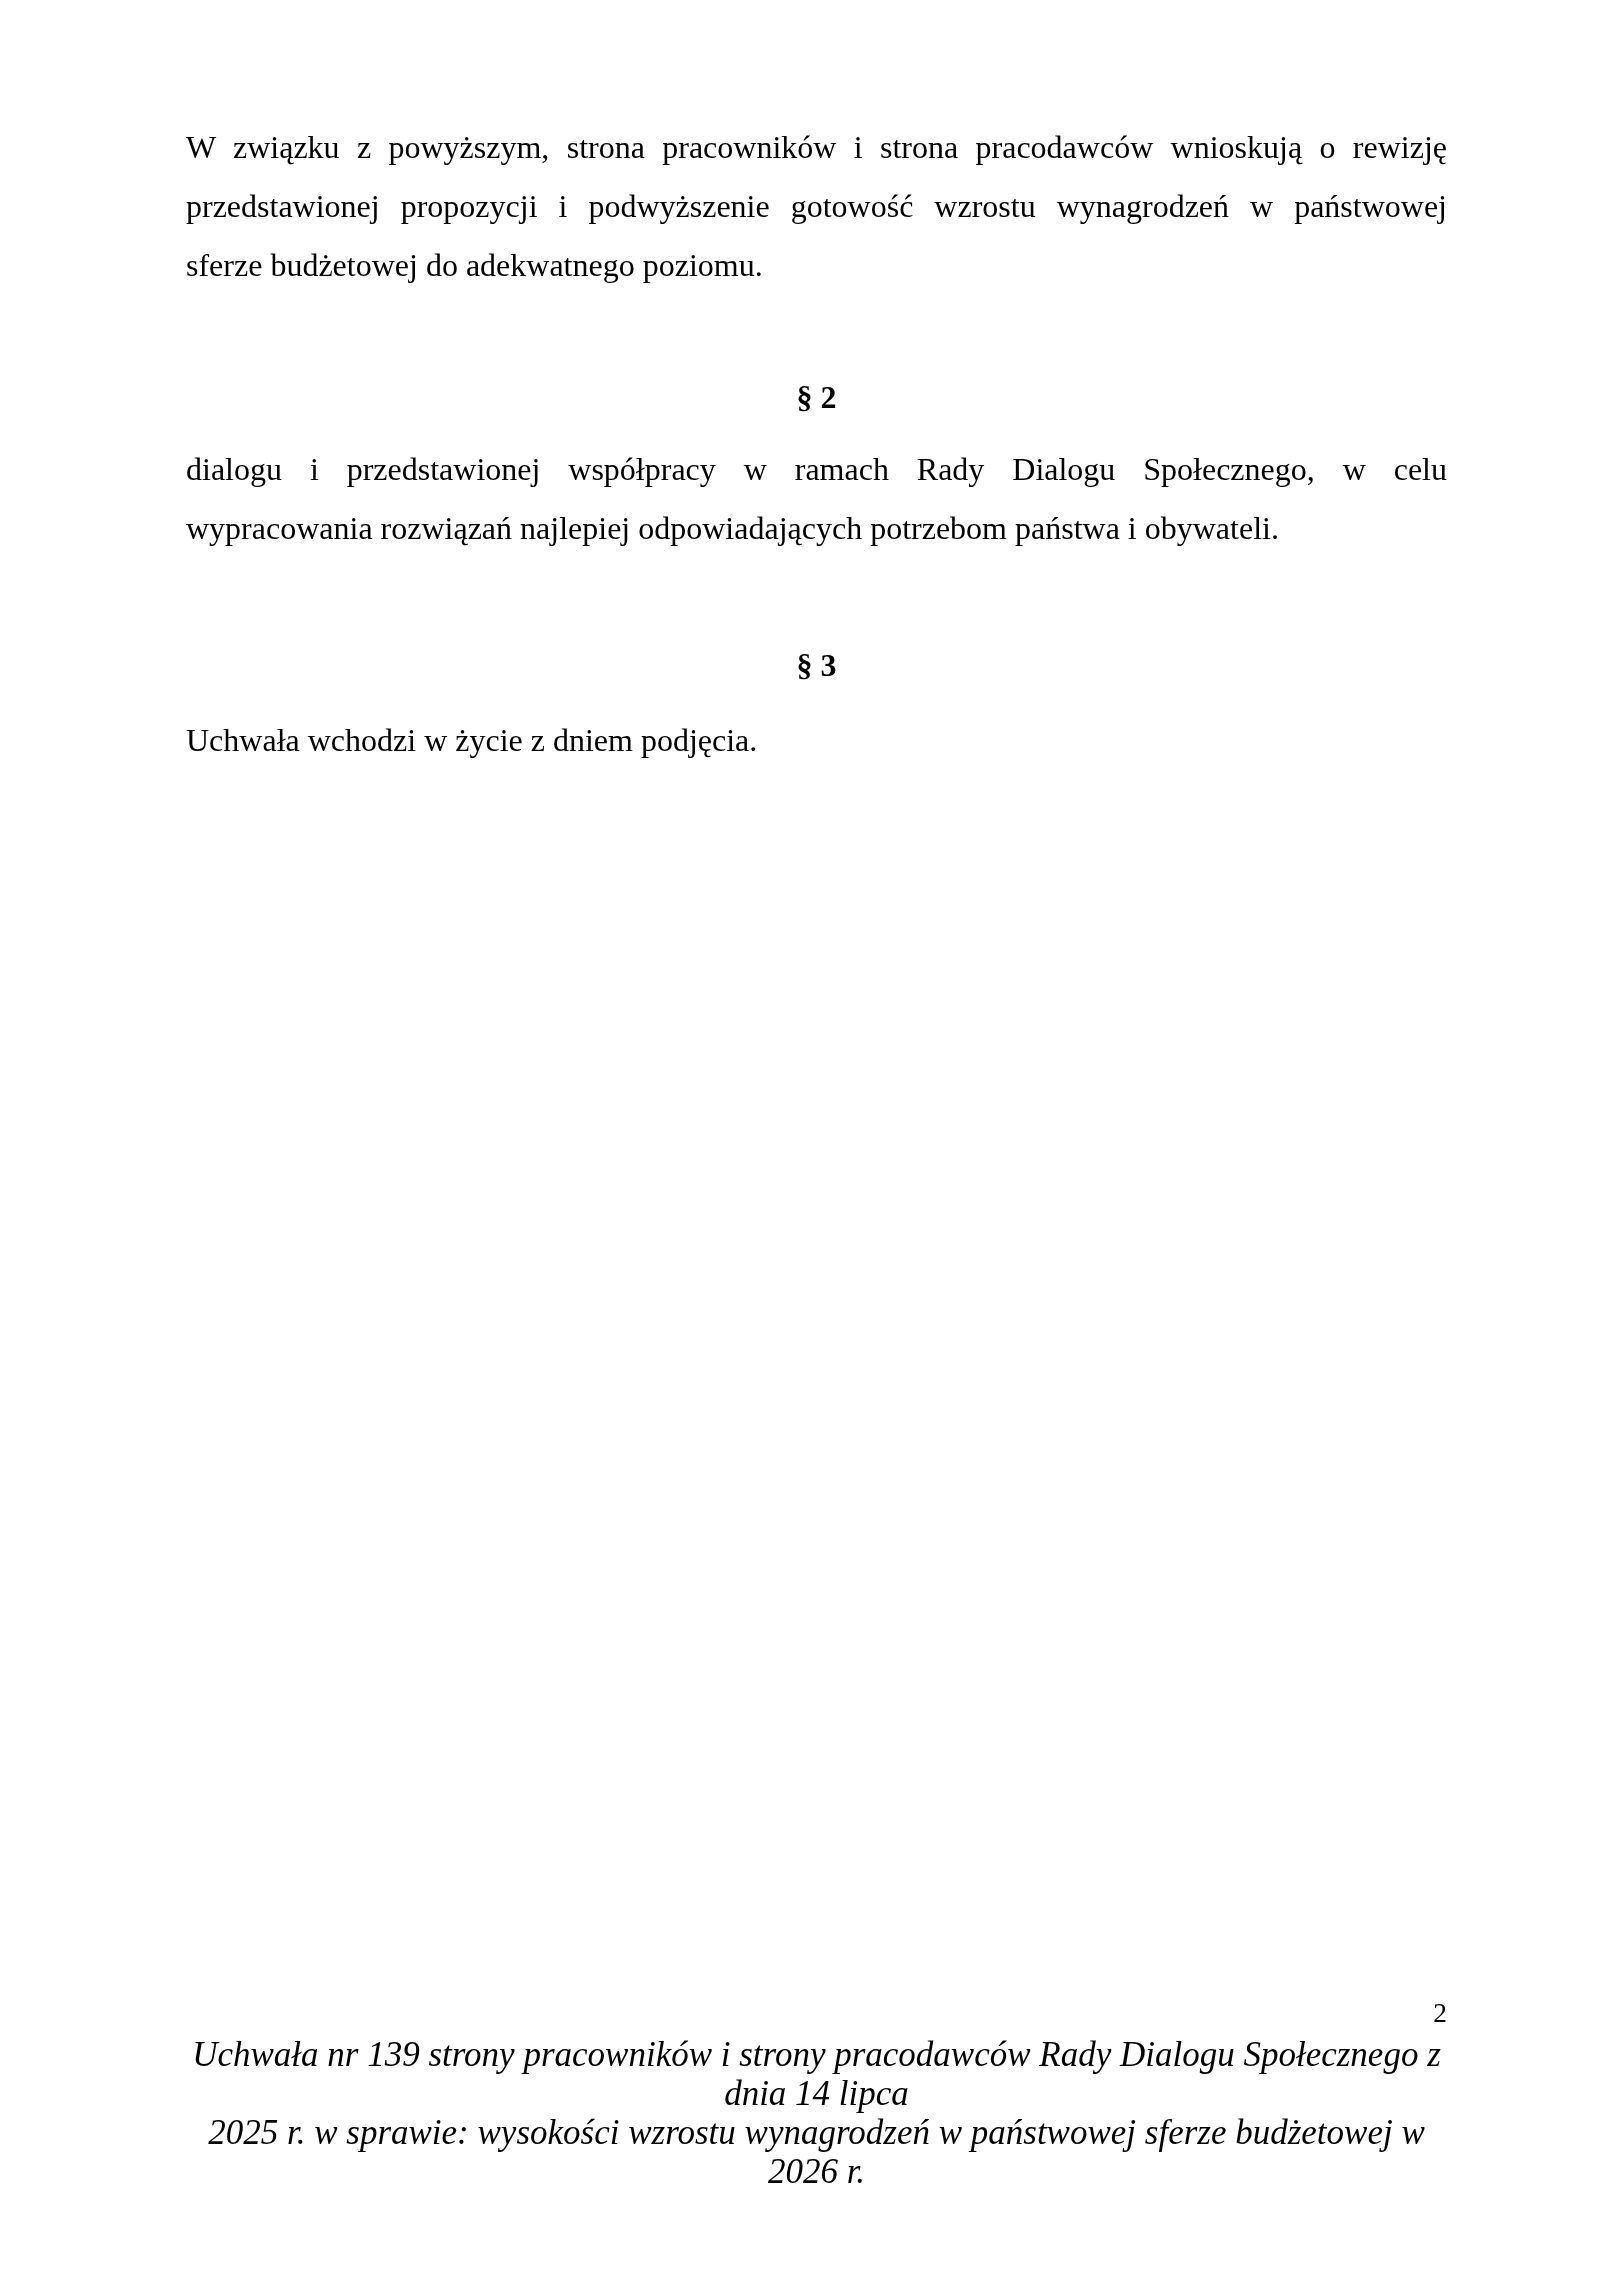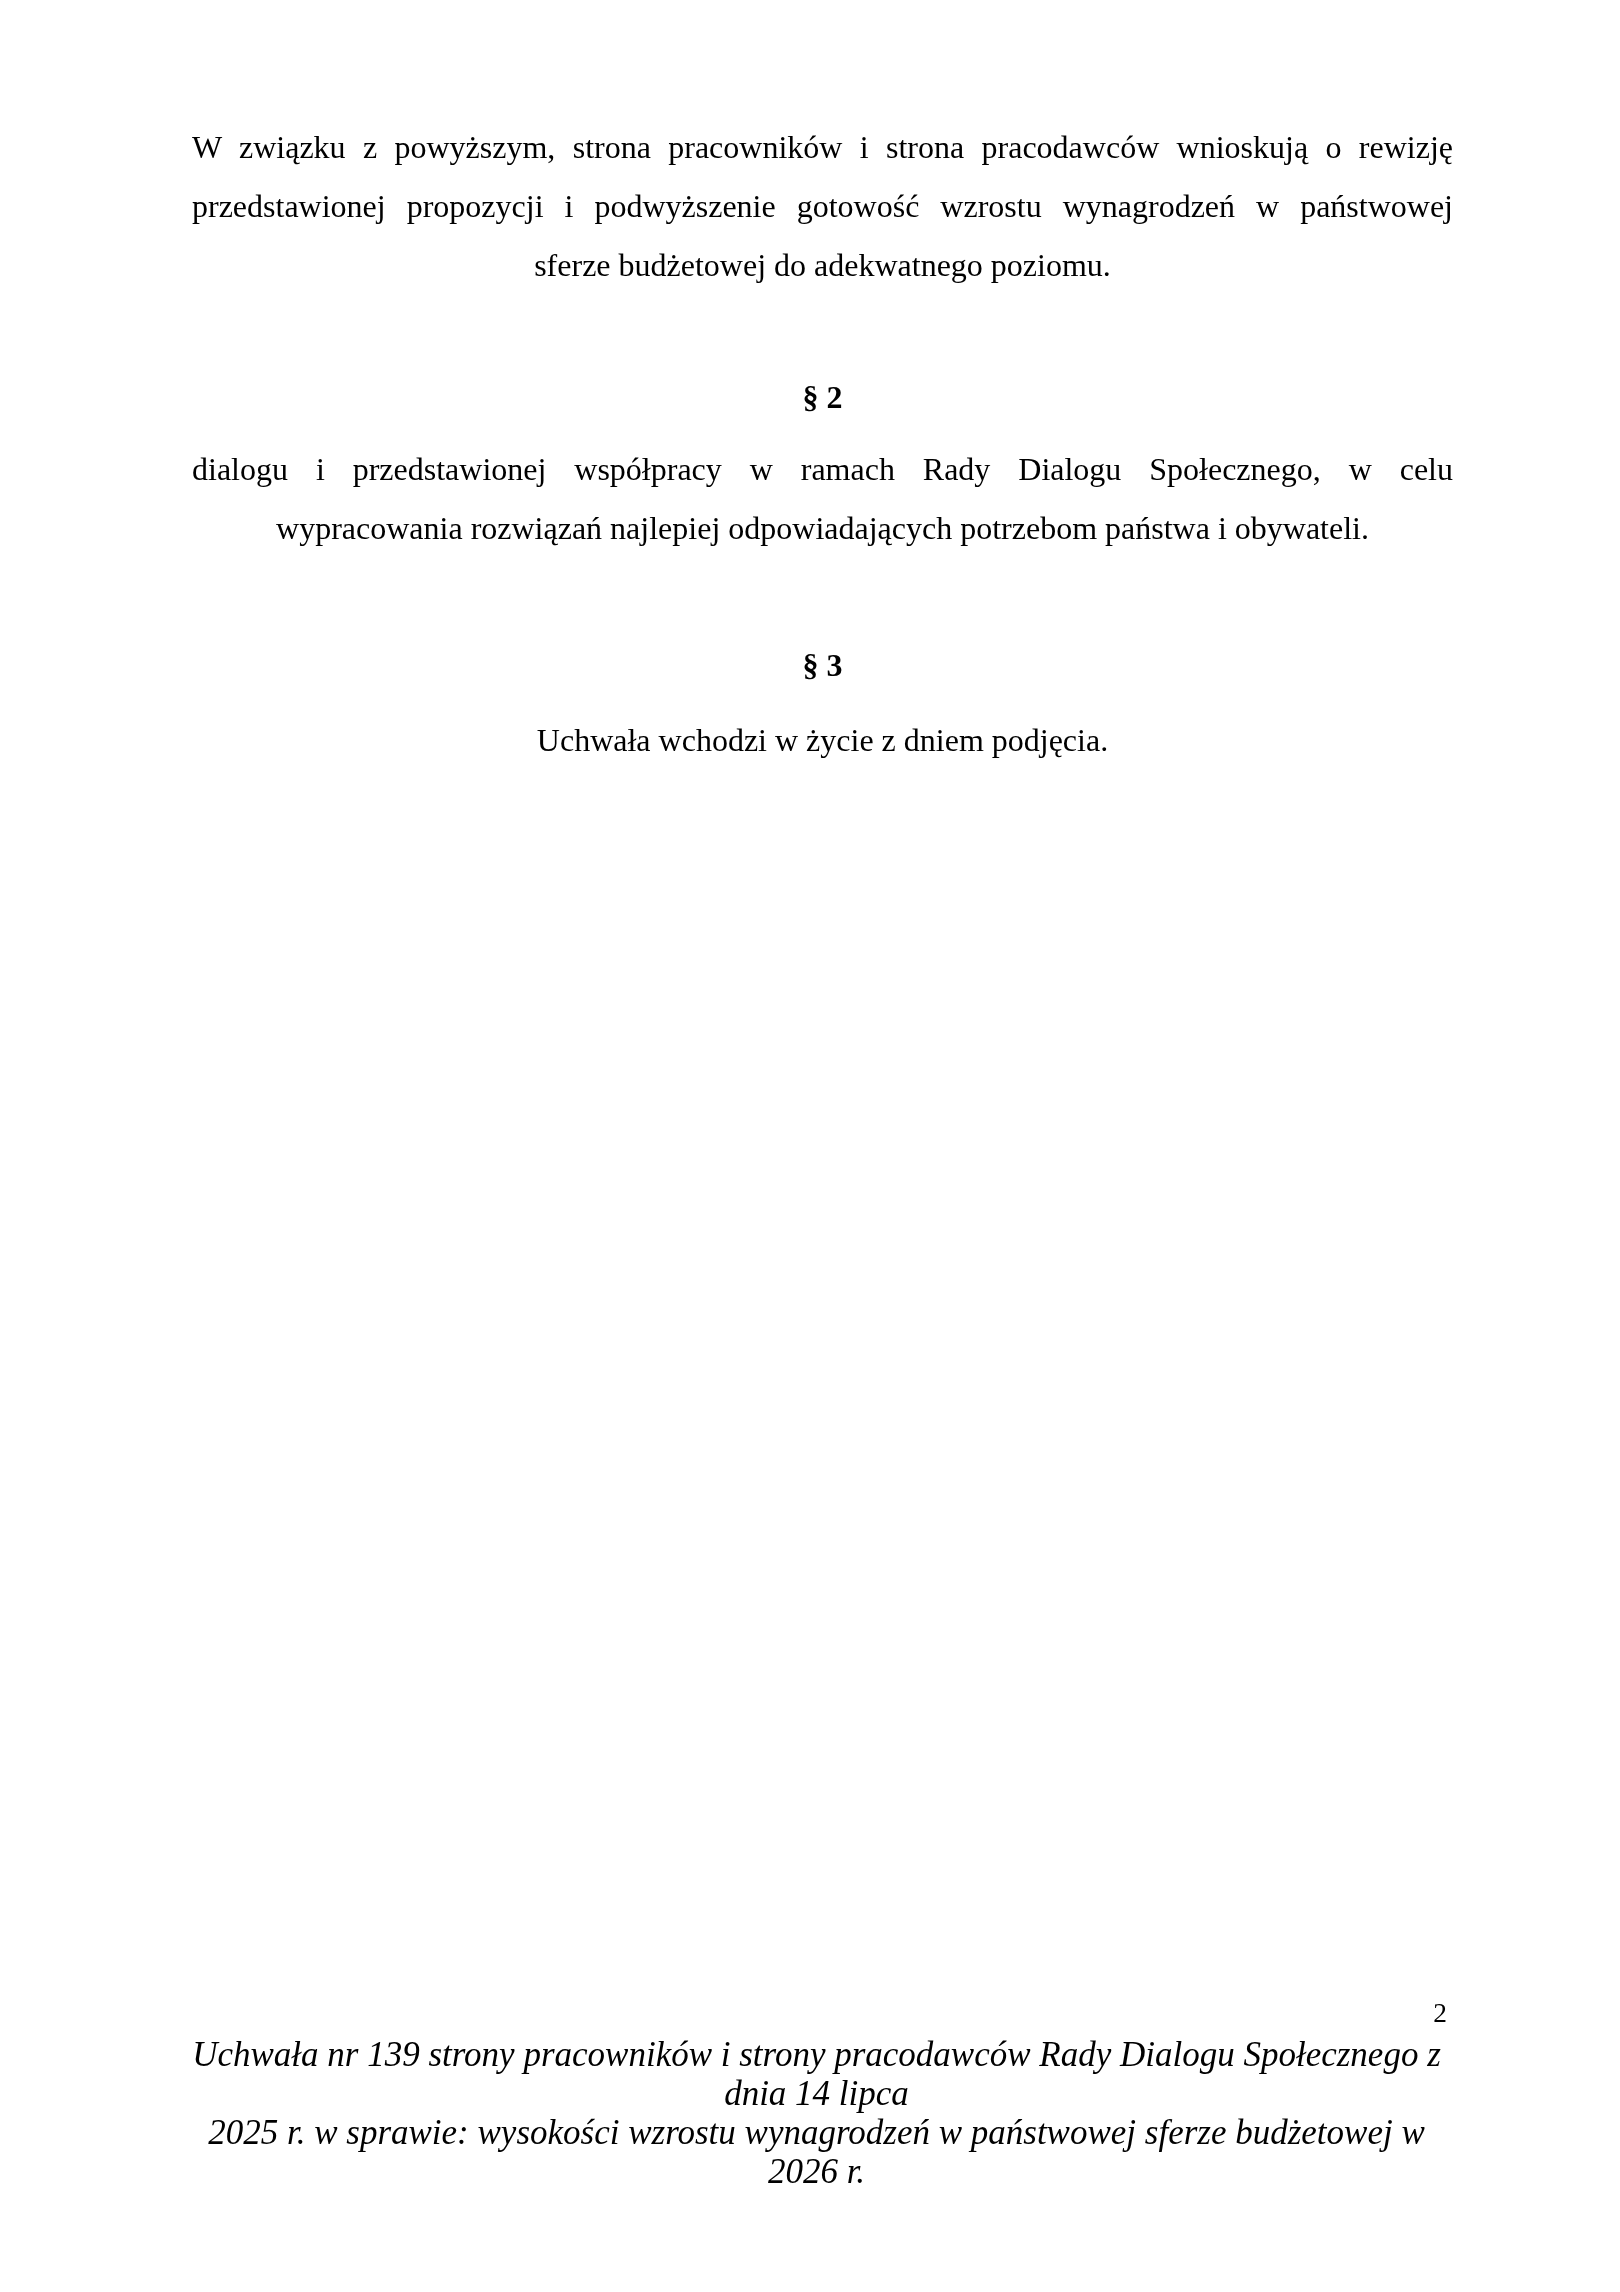--- a/index.html
+++ b/index.html
@@ -12,27 +12,27 @@
     width: 1620px;
     height: 2293px;
     background: #ffffff;
     color: #000000;
     font-family: "Liberation Serif", serif;
     overflow: hidden;
   }
   .content {
     position: absolute;
     top: 118px;
-    left: 192px;
+    left: 186px;
     width: 1261px;
     font-size: 32px;
     line-height: 59px;
   }
   .para-line {
-    text-align: center;
+    text-align: left;
   }
   .para-line.full {
     text-align: justify;
     text-align-last: justify;
   }
   .section-header {
     text-align: center;
     font-weight: bold;
     font-size: 32px;
     line-height: 59px;

